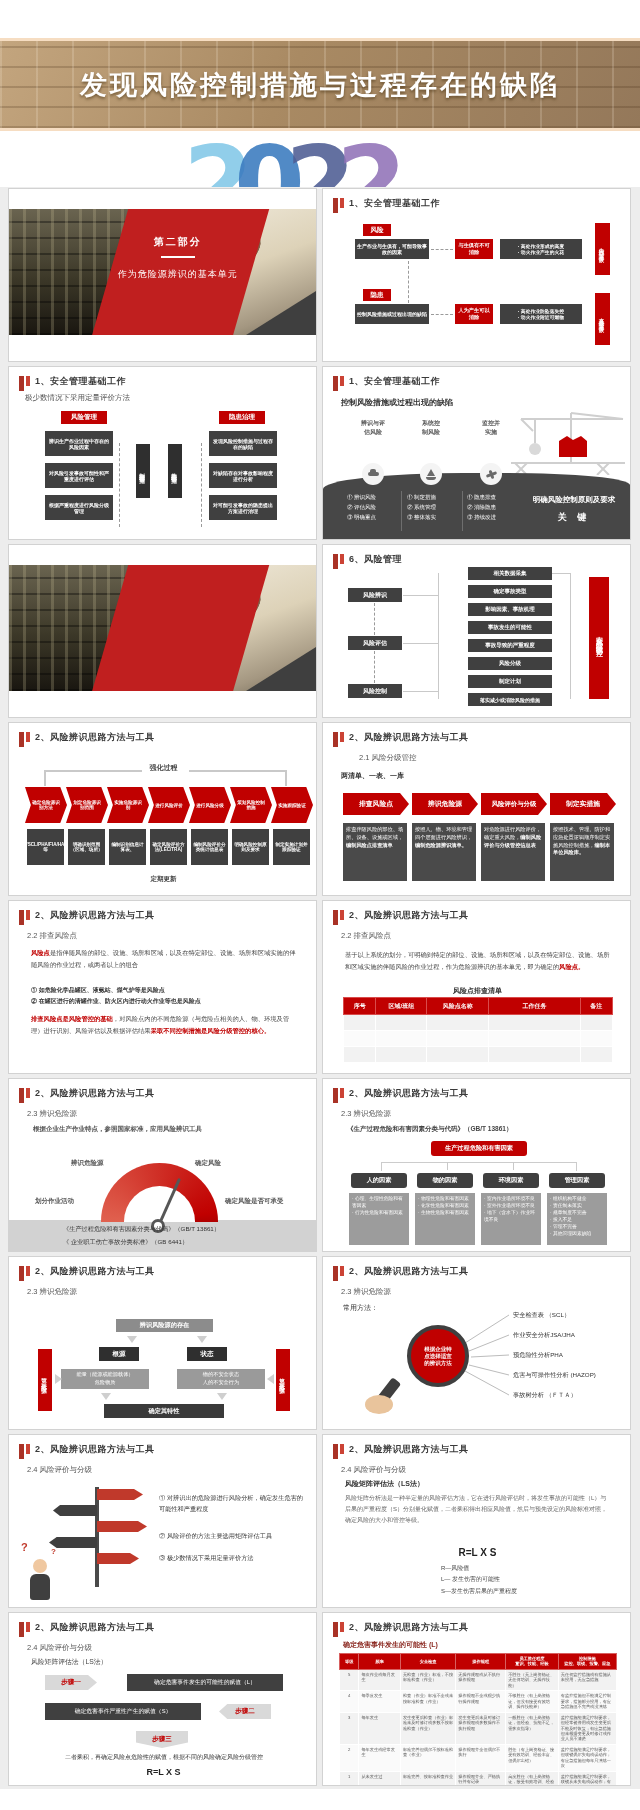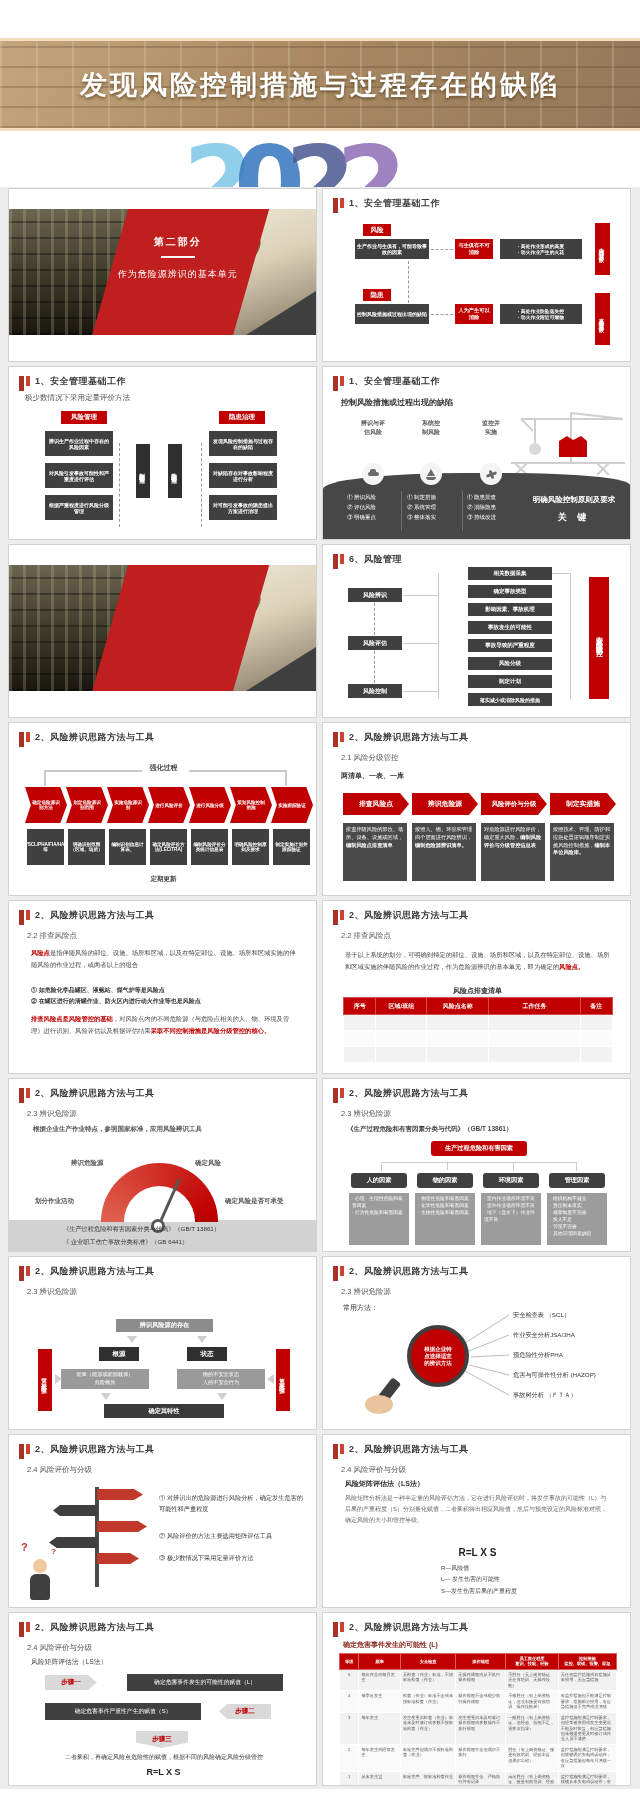--- a/index.html
+++ b/index.html
@@ -344,21 +344,21 @@
 </div>
 
 <div class="slide" style="left:322px;top:722px">
   <div class="hdr">
     <span class="hbars">
         <i class="hb1"></i>
         <i class="hb2"></i>
       </span>
     <span class="ht">2、风险辨识思路方法与工具</span>
   </div>
-  <div class="sub" style="left:18px;top:30px">2.1 风险分级管控</div>
+  <div class="sub" style="left:36px;top:30px">2.1 风险分级管控</div>
   <div class="abs" style="left:18px;top:48px;font-size:7px;font-weight:bold;color:#333">两清单、一表、一库</div>
   <div class="rbox chev-r abs" style="left:20px;top:70px;width:66px;height:22px;font-size:6.8px">排查风险点</div>
   <div class="rbox chev-r abs" style="left:89px;top:70px;width:66px;height:22px;font-size:6.8px">辨识危险源</div>
   <div class="rbox chev-r abs" style="left:158px;top:70px;width:66px;height:22px;font-size:6.4px">风险评价与分级</div>
   <div class="rbox chev-r abs" style="left:227px;top:70px;width:66px;height:22px;font-size:6.8px">制定实措施</div>
   <div class="dbox abs" style="left:20px;top:100px;width:64px;height:58px;font-size:5.2px;text-align:left;align-items:flex-start;padding:3px;display:block;line-height:1.5;background:#4a4a4a"><span>排查伴随风险的部位、场所、设备、设施或区域，</span><b>编制风险点排查清单</b></div>
   <div class="dbox abs" style="left:89px;top:100px;width:64px;height:58px;font-size:5.2px;text-align:left;align-items:flex-start;padding:3px;display:block;line-height:1.5;background:#4a4a4a"><span>按照人、物、环境和管理四个层面进行风险辨识，</span><b>编制危险源辨识清单。</b></div>
   <div class="dbox abs" style="left:158px;top:100px;width:64px;height:58px;font-size:5.2px;text-align:left;align-items:flex-start;padding:3px;display:block;line-height:1.5;background:#4a4a4a"><span>对危险源进行风险评价，确定重大风险，</span><b>编制风险评价与分级管控信息表</b></div>
   <div class="dbox abs" style="left:227px;top:100px;width:64px;height:58px;font-size:5.2px;text-align:left;align-items:flex-start;padding:3px;display:block;line-height:1.5;background:#4a4a4a"><span>按照技术、管理、防护和应急处置逻辑顺序制定实施风险控制措施，</span><b>编制本单位风险库。</b></div>
 </div>

